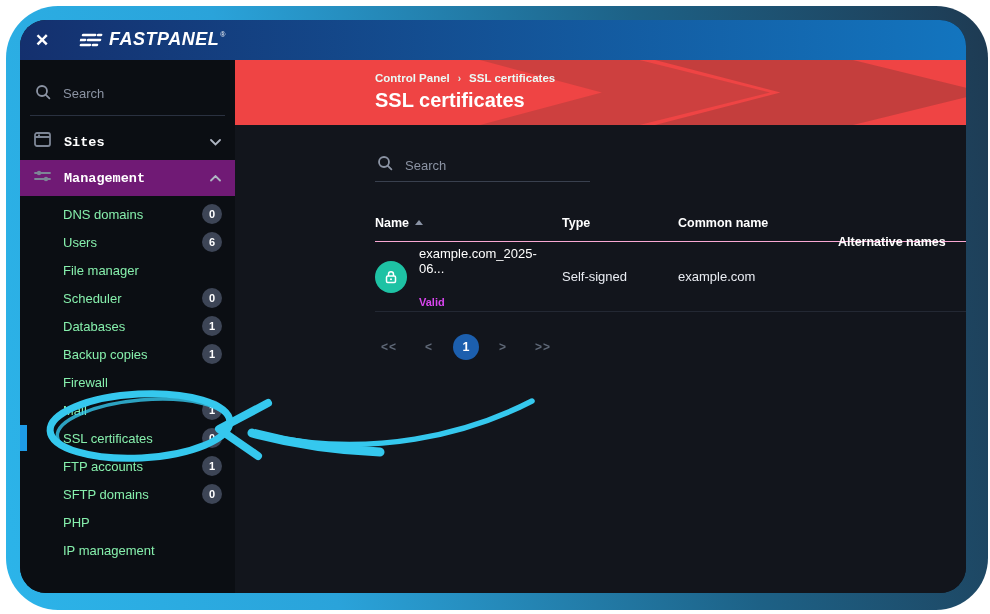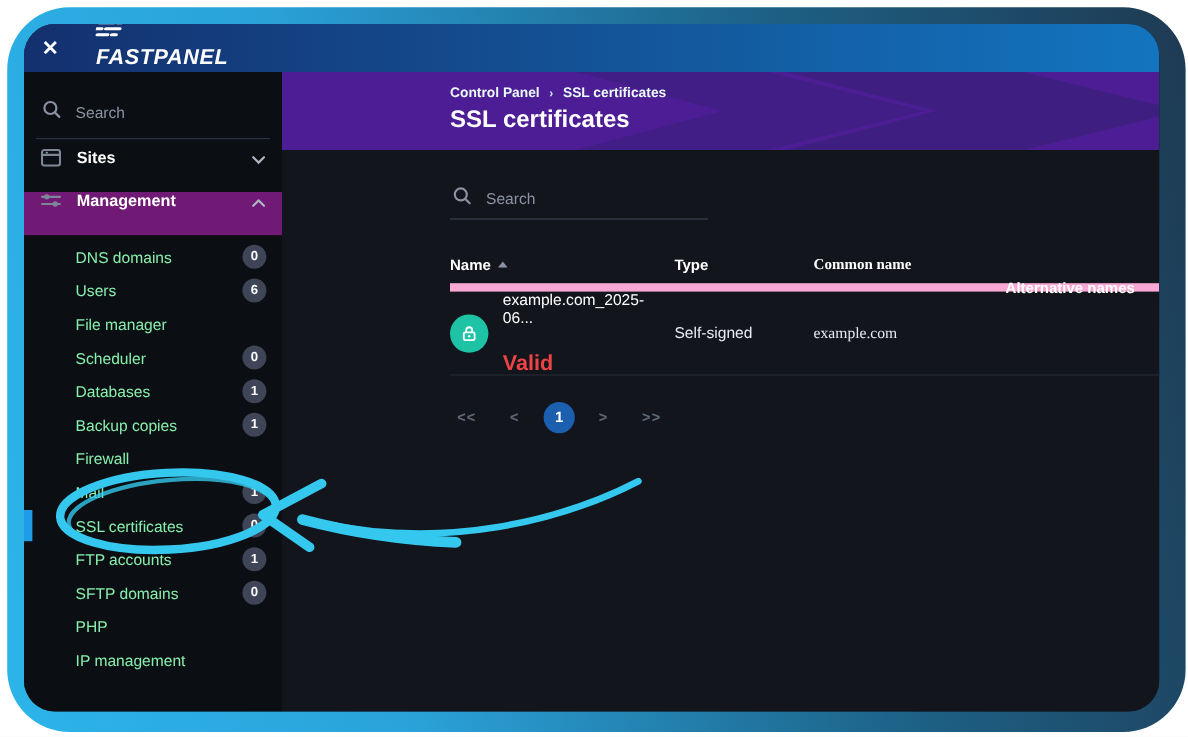--- a/index.html
+++ b/index.html
@@ -12,81 +12,81 @@
 
   
   .app { position:absolute; left:20px; top:20px; width:946px; height:573px; border-radius:26px;
     overflow:hidden; background:#12151c; }
 
   
   .topbar { position:absolute; left:0; top:0; width:946px; height:40px;
     background:linear-gradient(90deg,#14306e 0%, #1375bf 100%); display:flex; align-items:center; }
   .close-x { width:20px; height:20px; margin-left:12px; color:#fff; font-size:17px; font-weight:700;
     display:flex; align-items:center; justify-content:center; cursor:pointer; }
-  .logo-wrap { display:flex; align-items:flex-start; margin-left:28px; color:#fff;flex-direction:column; }
+  .logo-wrap { display:flex; align-items:flex-start; margin-left:28px; color:#fff; }
   .logo-icon { margin-top:3px; margin-right:7px; }
   .logo-text { font-size:18px; font-weight:700; font-style:italic; letter-spacing:.5px; }
   .logo-reg { font-size:7px; margin-top:2px; margin-left:1px; }
 
   
   .sidebar { position:absolute; left:0; top:40px; width:215px; height:533px; background:#0b0e13; }
   .side-search { display:flex; align-items:center; height:44px; margin:12px 10px 0 10px;
     border-bottom:1px solid #2a3140; padding:0 5px; }
   .side-search input { background:transparent; border:none; outline:none; color:#cfd4de;
     font-size:13px; margin-left:12px; width:140px; font-family:"Liberation Sans",sans-serif; }
   .side-search input::placeholder { color:#8b93a3; }
-  .section { display:flex; align-items:flex-start; height:36px; padding:0 14px; color:#fff; cursor:pointer; }
+  .section { display:flex; align-items:center; height:36px; padding:0 14px; color:#fff; cursor:pointer;font-family:Liberation Mono, monospace; }
   .section .sec-label { font-size:13.5px; font-weight:700; margin-left:13px; flex:1; }
   .section.highlight { background:#701a75; }
   .nav-list { padding-top:4px; }
   .nav-item { position:relative; display:flex; align-items:center; height:28px; padding:0 13px 0 43px;
     cursor:pointer; }
   .nav-label { color:#86efac; font-size:13px; flex:1; }
   .badge { min-width:20px; height:20px; border-radius:10px; background:#3d4556; color:#fff;
     font-size:11px; font-weight:700; display:flex; align-items:center; justify-content:center; padding:0 4px; }
   .badge:empty { display:none; }
   .nav-item.active .indicator { position:absolute; left:0; top:1px; width:7px; height:26px; background:#1e9ce8; }
   .settings-row { position:absolute; left:0; bottom:8px; width:215px; }
 
   
   .main { position:absolute; left:215px; top:40px; width:731px; height:533px; background:#12151c; }
-  .page-header { position:relative; height:65px; background:#4c1d95; overflow:hidden; padding:12px 0 16px 140px; }
+  .page-header { position:relative; height:65px; background:#ef4444; overflow:hidden; padding:12px 0 16px 140px; }
   .chev { position:absolute; top:0; height:65px; }
   .chev-a { left:245px; width:290px; background:rgba(0,40,35,.14);
     clip-path:polygon(0 0,55% 0,100% 50%,55% 100%,0 100%,42% 50%); }
   .chev-b { left:420px; width:330px; background:rgba(0,40,35,.18);
     clip-path:polygon(0 0,60% 0,100% 50%,60% 100%,0 100%,38% 50%); }
   .breadcrumb { position:relative; display:flex; align-items:center; gap:8px; color:#eafaf6;
     font-size:11.5px; font-weight:700; }
   .crumb-sep { font-size:10px; color:#d2efe9; }
   .page-title { position:relative; color:#fff; font-size:20px; font-weight:700; margin-top:5px; }
 
   .content { padding:24px 0 0 140px; }
   .main-search { display:flex; align-items:center; width:215px; border-bottom:1px solid #39404e;
     padding:6px 2px; }
   .main-search input { background:transparent; border:none; outline:none; color:#cfd4de; font-size:13px;
     margin-left:12px; width:170px; font-family:"Liberation Sans",sans-serif; }
   .main-search input::placeholder { color:#8b93a3; }
 
   .table { margin-top:22px; width:591px; }
-  .thead { display:flex; align-items:center; height:38px; border-bottom:7px solid #f9a8d4;
+  .thead { display:flex; align-items:center; height:38px; border-bottom:1px solid #f9a8d4;
     color:#fff; font-size:12.5px; font-weight:700; }
   .col-name { width:187px; display:flex; align-items:center; gap:6px; }
   .col-type { width:116px; }
-  .col-common { width:160px;font-family:Liberation Serif, serif; }
+  .col-common { width:160px; }
   .col-alt { flex:1; text-align:left; white-space:nowrap;margin-top:38px; }
   .sort-asc { width:0; height:0; border-left:4px solid transparent; border-right:4px solid transparent;
     border-bottom:5px solid #8a93a5; display:inline-block; }
   .trow { display:flex; align-items:center; height:70px; border-bottom:1px solid #232833; color:#e9ecf2; font-size:13px; }
   .cert-cell { width:187px; display:flex; align-items:center; }
   .lock-circle { width:32px; height:32px; border-radius:50%; background:#1ec2a4; display:flex;
     align-items:center; justify-content:center; margin-right:12px; flex:0 0 auto; }
   .cert-text { display:flex; flex-direction:column; gap:20px; }
   .cert-name { color:#fff; font-size:13px; }
-  .cert-status { color:#ef4444; font-size:18px; font-weight:700; }
+  .cert-status { color:#d946ef; font-size:11px; font-weight:700; }
 
   .pagination { display:flex; align-items:center; margin-top:22px; color:#5f6877;
     font-size:12px; font-weight:700; letter-spacing:1px; }
   .pg-btn { padding:0 14px; cursor:pointer; }
   .pg-current { width:26px; height:26px; border-radius:50%; background:#1c5fae; color:#fff;
     display:flex; align-items:center; justify-content:center; font-size:12.5px; letter-spacing:0;
     margin:0 6px; cursor:pointer; }
 
   
   .annotation { position:absolute; left:0; top:0; width:990px; height:614px; pointer-events:none; z-index:50; }

